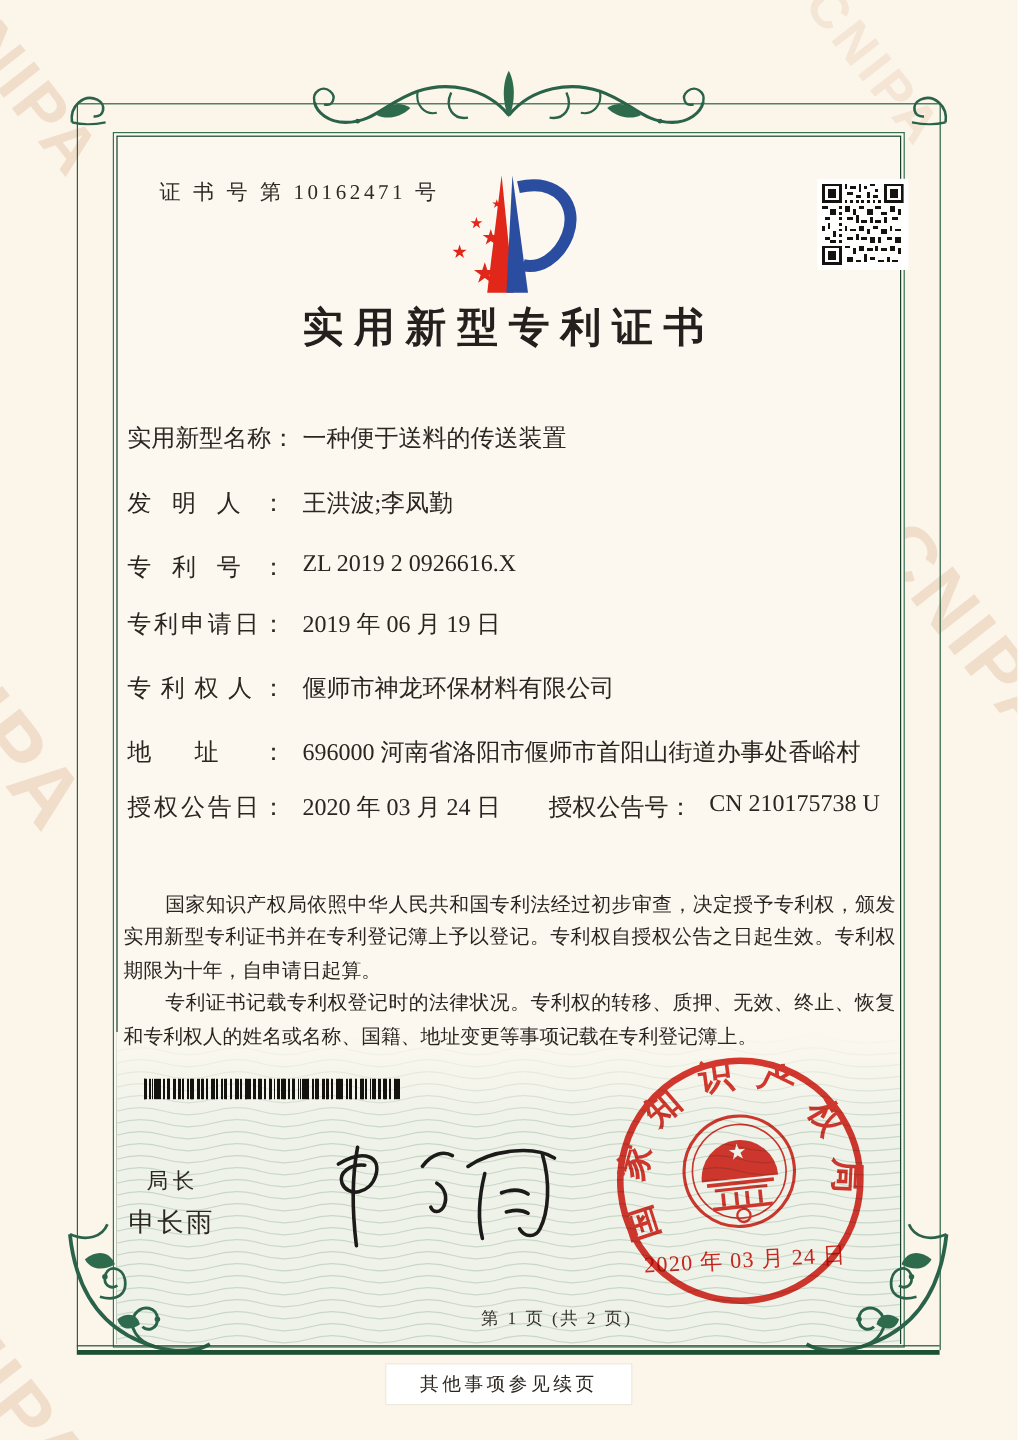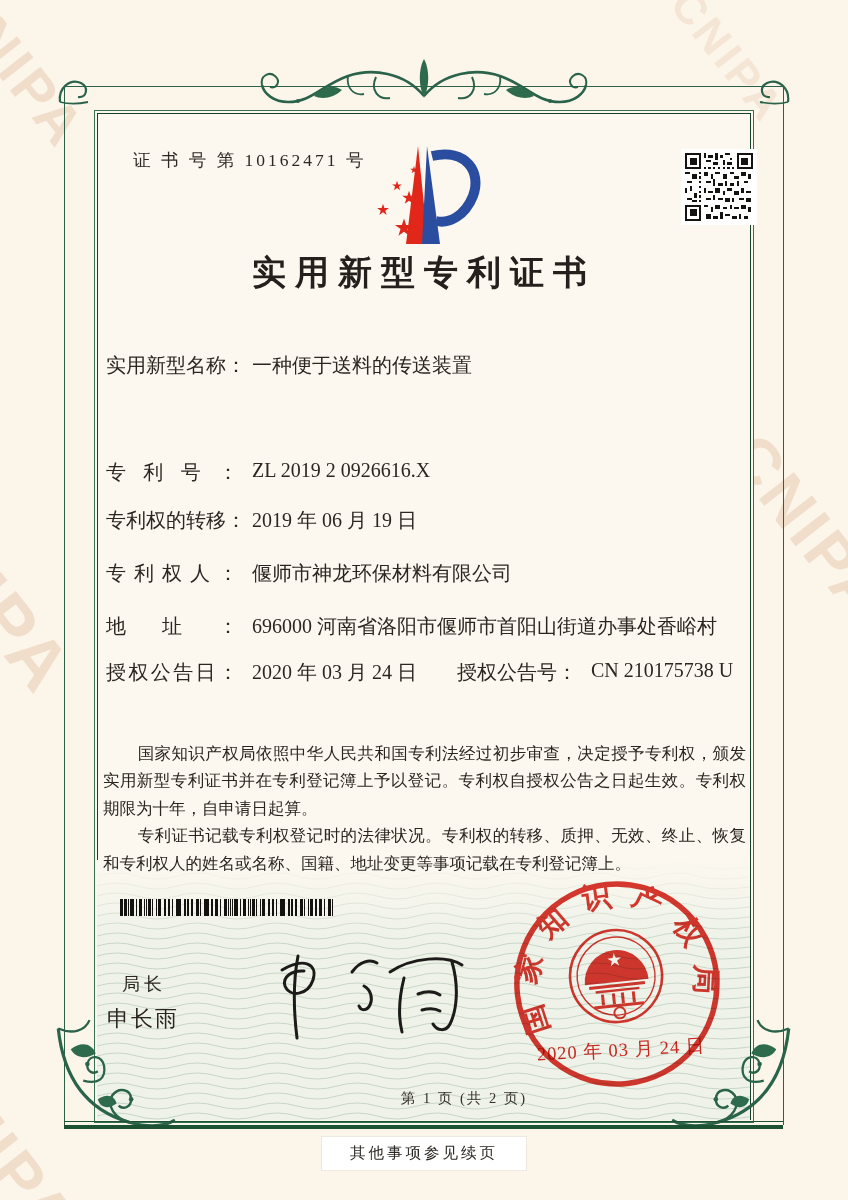--- a/index.html
+++ b/index.html
@@ -218,26 +218,30 @@
       <path fill="#151310" d="M8 22h2v1h-2z M11 23h1v2h-1z M13 22h2v2h-2z M16 23h2v1h-2z M19 22h1v2h-1z M21 23h2v1h-2z M24 22h2v2h-2z M27 23h1v2h-1z M9 26h2v2h-2z M12 27h2v1h-2z M15 25h1v3h-1z M17 26h2v1h-2z M20 27h2v1h-2z M23 26h1v2h-1z M25 27h2v1h-2z"></path>
     </svg>
   </div>
 
   <div class="title">实用新型专利证书</div>
 
   <div class="field" style="top:352px">
     <span class="flabel">实用新型名称：</span>
     <span class="fvalue">一种便于送料的传送装置</span>
   </div>
+  <div class="field" style="top:406px">
+    <span class="flabel">发明人：</span>
+    <span class="fvalue">王洪波;李凤勤</span>
+  </div>
   <div class="field" style="top:459px">
     <span class="flabel">专利号：</span>
     <span class="fvalue">ZL 2019 2 0926616.X</span>
   </div>
   <div class="field" style="top:507px">
-    <span class="flabel">专利权的转移：</span>
+    <span class="flabel">专利申请日：</span>
     <span class="fvalue">2019 年 06 月 19 日</span>
   </div>
   <div class="field" style="top:560px">
     <span class="flabel">专利权人：</span>
     <span class="fvalue">偃师市神龙环保材料有限公司</span>
   </div>
   <div class="field" style="top:613px">
     <span class="flabel">地址：</span>
     <span class="fvalue">696000 河南省洛阳市偃师市首阳山街道办事处香峪村</span>
   </div>

